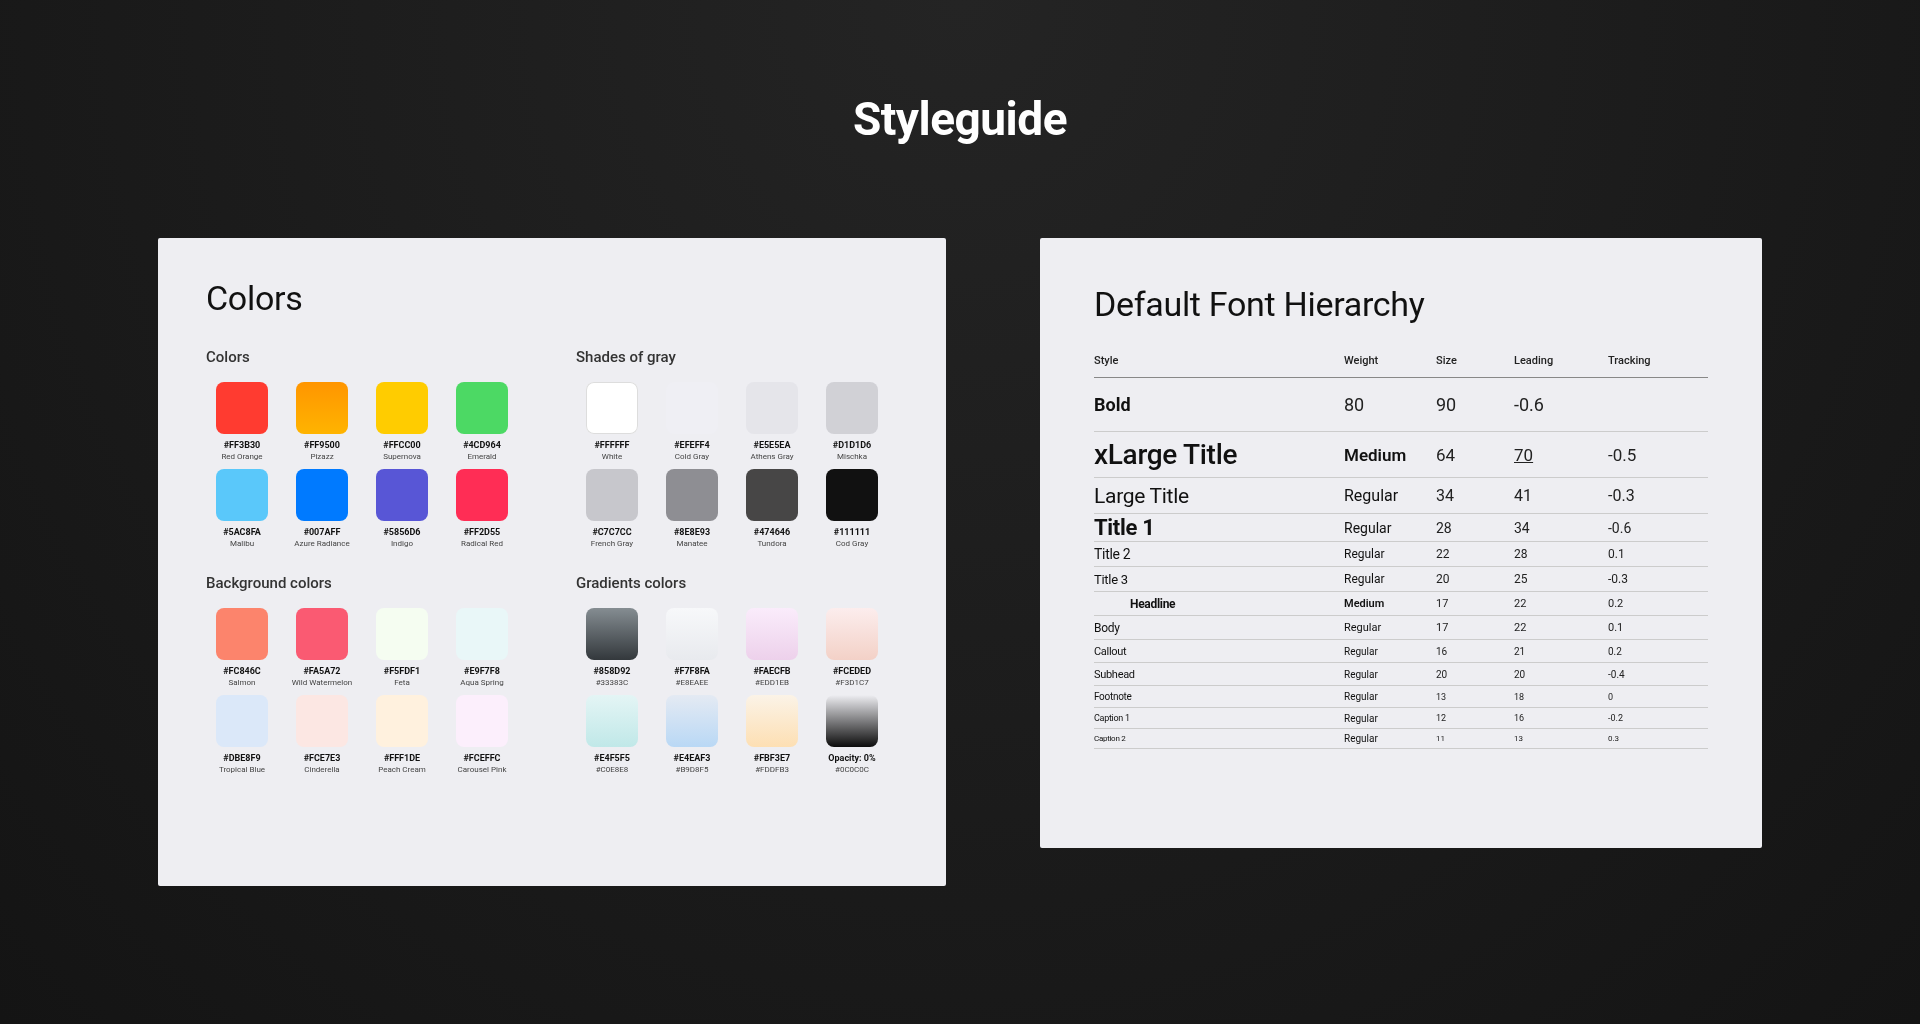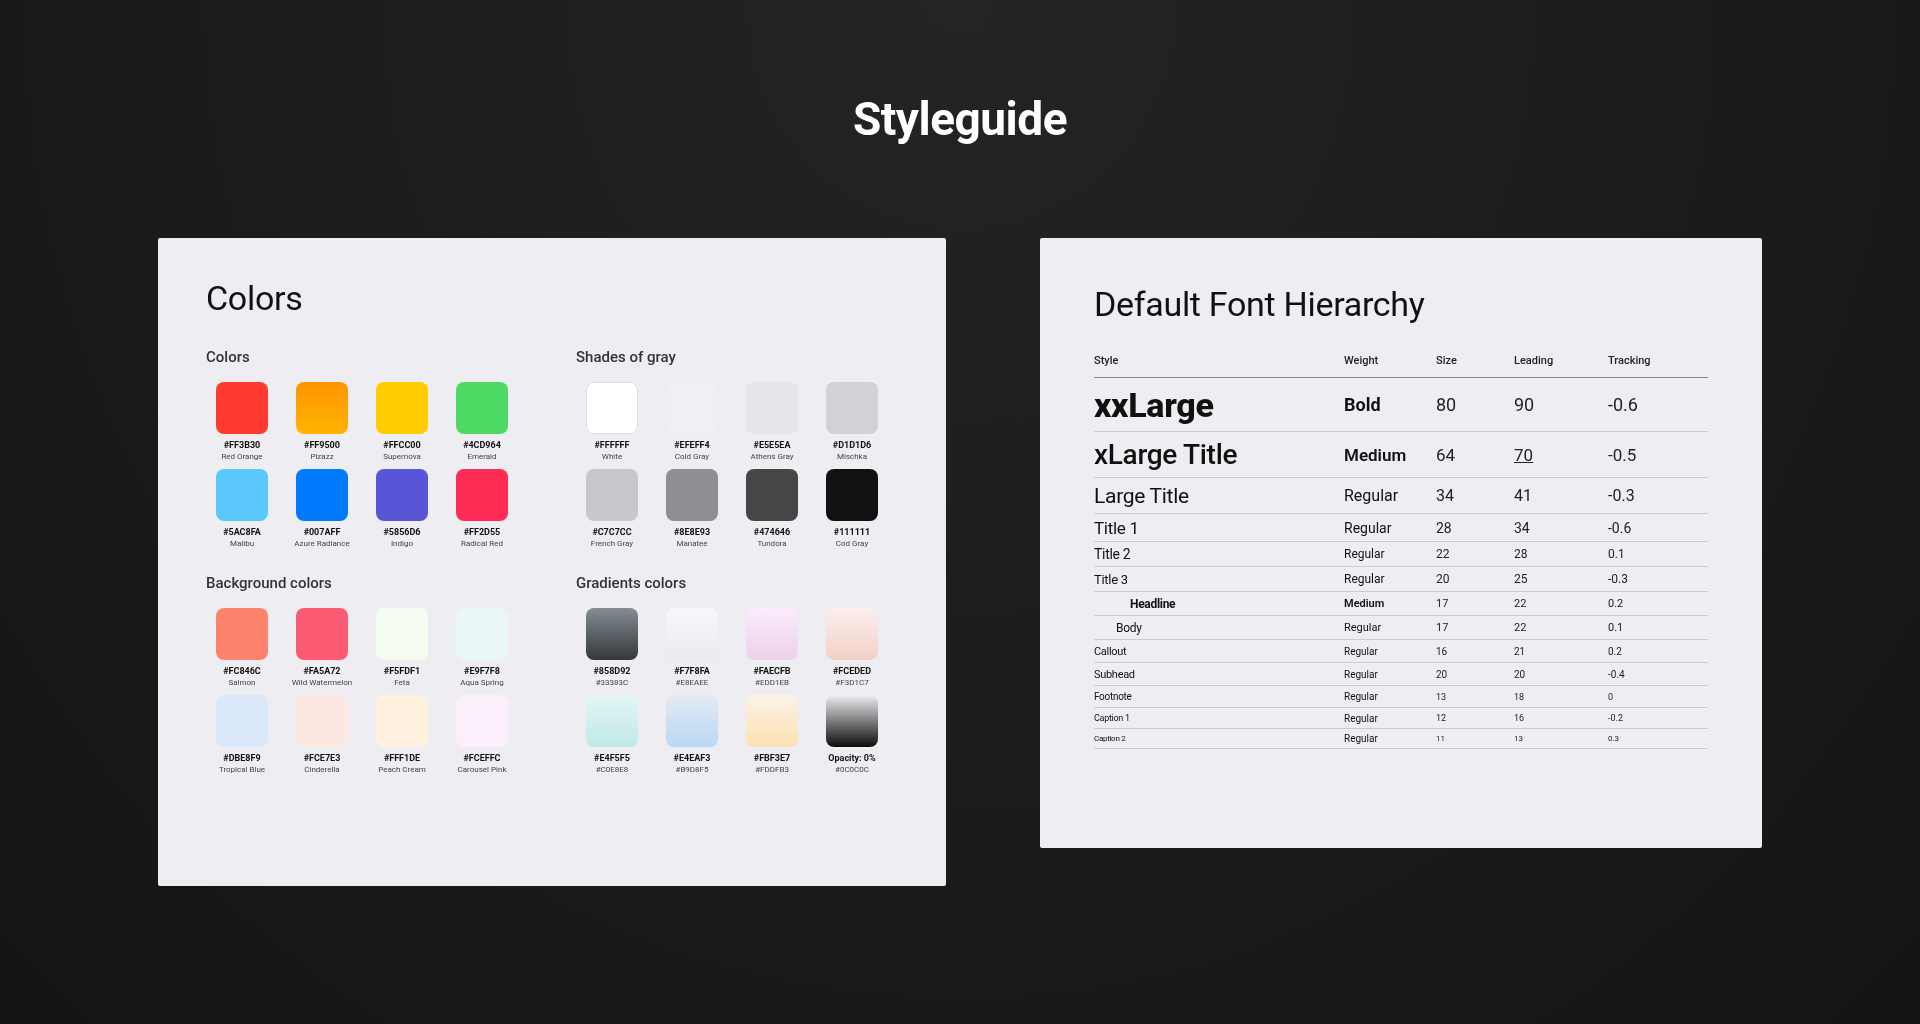--- a/index.html
+++ b/index.html
@@ -309,42 +309,41 @@
     <div class="card-heading">Default Font Hierarchy</div>
     <div class="typo-head-row">
       <div>Style</div>
       <div>Weight</div>
       <div>Size</div>
       <div>Leading</div>
       <div>Tracking</div>
     </div>
     <div id="typo-body">
         <div class="typo-row" style="height: 54px;">
-          <div class="style-cell" style="font-size: 34px; font-weight: 800;">xxLarge</div>
           <div style="font-size: 18px; font-weight: 700;">Bold</div>
           <div class="num-cell" style="font-size: 18px;">80</div>
           <div class="num-cell" style="font-size: 18px;">90</div>
           <div class="num-cell" style="font-size: 18px;">-0.6</div>
         </div>
         <div class="typo-row" style="height: 46px;">
           <div class="style-cell" style="font-size: 28px; font-weight: 500;">xLarge Title</div>
           <div style="font-size: 17px; font-weight: 600;">Medium</div>
           <div class="num-cell" style="font-size: 17px;">64</div>
           <div class="num-cell" style="font-size: 17px; text-decoration: underline;">70</div>
           <div class="num-cell" style="font-size: 17px;">-0.5</div>
         </div>
         <div class="typo-row" style="height: 36px;">
           <div class="style-cell" style="font-size: 21px; font-weight: 400;">Large Title</div>
           <div style="font-size: 16px; font-weight: 400;">Regular</div>
           <div class="num-cell" style="font-size: 16px;">34</div>
           <div class="num-cell" style="font-size: 16px;">41</div>
           <div class="num-cell" style="font-size: 16px;">-0.3</div>
         </div>
         <div class="typo-row" style="height: 28px;">
-          <div class="style-cell" style="font-size: 17px; font-weight: 400;">Title 1</div>
+          <div class="style-cell" style="font-size: 22px; font-weight: 700;">Title 1</div>
           <div style="font-size: 14px; font-weight: 400;">Regular</div>
           <div class="num-cell" style="font-size: 14px;">28</div>
           <div class="num-cell" style="font-size: 14px;">34</div>
           <div class="num-cell" style="font-size: 14px;">-0.6</div>
         </div>
         <div class="typo-row" style="height: 25px;">
           <div class="style-cell" style="font-size: 14px; font-weight: 400;">Title 2</div>
           <div style="font-size: 12px; font-weight: 400;">Regular</div>
           <div class="num-cell" style="font-size: 12px;">22</div>
           <div class="num-cell" style="font-size: 12px;">28</div>
@@ -358,21 +357,21 @@
           <div class="num-cell" style="font-size: 12px;">-0.3</div>
         </div>
         <div class="typo-row" style="height: 24px;">
           <div class="style-cell" style="font-size: 12px; font-weight: 700; padding-left: 36px;">Headline</div>
           <div style="font-size: 11px; font-weight: 600;">Medium</div>
           <div class="num-cell" style="font-size: 11px;">17</div>
           <div class="num-cell" style="font-size: 11px;">22</div>
           <div class="num-cell" style="font-size: 11px;">0.2</div>
         </div>
         <div class="typo-row" style="height: 24px;">
-          <div class="style-cell" style="font-size: 12px; font-weight: 400; margin-left: 22px;">Body</div>
+          <div class="style-cell" style="font-size: 12px; font-weight: 400;">Body</div>
           <div style="font-size: 11px; font-weight: 400;">Regular</div>
           <div class="num-cell" style="font-size: 11px;">17</div>
           <div class="num-cell" style="font-size: 11px;">22</div>
           <div class="num-cell" style="font-size: 11px;">0.1</div>
         </div>
         <div class="typo-row" style="height: 23px;">
           <div class="style-cell" style="font-size: 11px; font-weight: 400;">Callout</div>
           <div style="font-size: 10px; font-weight: 400;">Regular</div>
           <div class="num-cell" style="font-size: 10px;">16</div>
           <div class="num-cell" style="font-size: 10px;">21</div>

